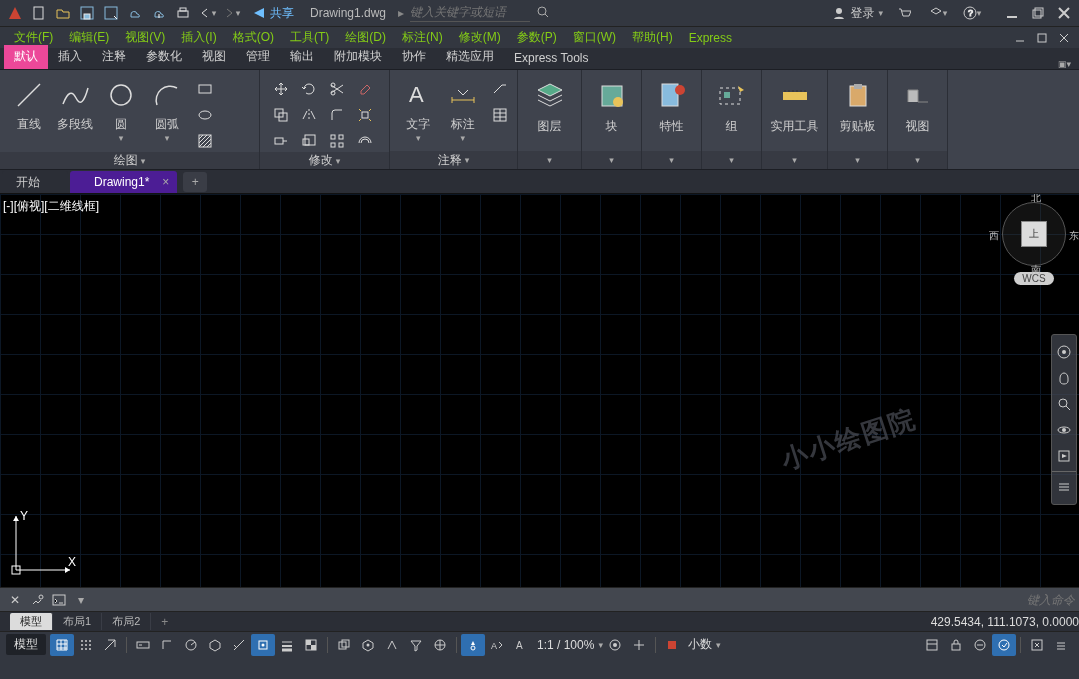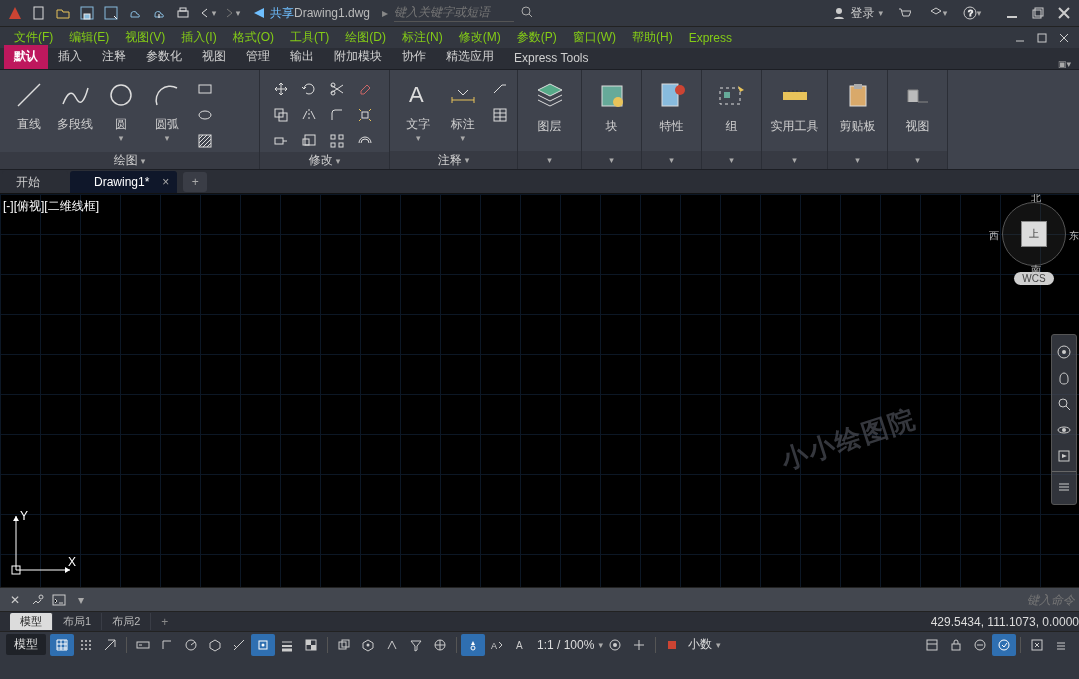--- a/index.html
+++ b/index.html
@@ -3,60 +3,60 @@
 <meta charset="utf-8">
 <style>
 * { margin: 0; padding: 0; box-sizing: border-box; font-family: "Microsoft YaHei", Arial, sans-serif; user-select: none; }
 body { width: 1079px; height: 679px; background: #333740; color: #ccc; font-size: 12px; overflow: hidden; }
 
 
 .titlebar { height: 26px; background: #333740; display: flex; align-items: center; padding-left: 4px; }
 .qat-btn { width: 22px; height: 22px; display: inline-flex; align-items: center; justify-content: center; margin-right: 2px; cursor: pointer; }
 .qat-btn svg { stroke: #e8e8e8; }
 .title-center { flex: 0 0 auto; margin-left: 8px; display: flex; align-items: center; }
-.share-btn { display: flex; align-items: center; color: #6fbfff; margin-right: 0; cursor: pointer; }
+.share-btn { display: flex; align-items: center; color: #6fbfff; margin-right: 16px; cursor: pointer; }
 .share-btn svg { margin-right: 4px; }
 .title-file { color: #bbb; margin-right: 12px; }
 .search-wrap { display: flex; align-items: flex-start; color: #999; }
 .search-wrap input { background: transparent; border: none; outline: none; color: #ccc; width: 120px; font-style: italic; font-size: 12px; border-bottom:1px solid #555; padding-bottom:2px;}
 .title-right { margin-left: auto; display: flex; align-items: center; gap: 10px; padding-right: 6px; }
 .login-btn { display:flex; align-items:center; gap:4px; color:#ccc; cursor:pointer;}
 .win-btns { display:flex; gap:8px; margin-left:8px;}
 .win-btn { width:18px; height:18px; display:flex; align-items:center; justify-content:center; cursor:pointer;}
 
 
 .menubar { height: 22px; background:#333740; border-top:1px solid #222; display:flex; align-items:center; padding-left:6px; }
 .menu-item { padding: 2px 8px; color:#84cc16; cursor:pointer; font-size:12px; }
 .menubar .doc-win { margin-left:auto; display:flex; gap:4px; padding-right:6px;}
 
 
 .ribbon-tabs { height:22px; background:#2b2e36; display:flex; align-items:flex-end; padding-left:4px; border-bottom:1px solid #1c1e24;}
 .ribbon-tab { padding:3px 10px 4px; color:#d0d0d0; cursor:pointer; font-size:12px;}
-.ribbon-tab.active { background:#be185d; color:#fff;font-weight:bold; }
+.ribbon-tab.active { background:#ec4899; color:#fff; }
 
 
 .ribbon { height:100px; background:#3f434d; display:flex; border-bottom:1px solid #1c1e24;}
 .panel { border-right:1px solid #2b2e36; display:flex; flex-direction:column; }
 .panel-body { flex:1; display:flex; align-items:flex-start; padding:4px 6px 0; }
 .panel-title { height:18px; background:#373a43; color:#d0d0d0; font-size:12px; display:flex; align-items:center; justify-content:center; gap:3px; cursor:pointer;}
 .big-btn { display:flex; flex-direction:column; align-items:center; justify-content:flex-start; width:46px; cursor:pointer; padding-top:4px;}
 .big-btn .icon-box { width:34px; height:34px; display:flex; align-items:center; justify-content:center; }
 .big-btn .lbl { color:#d0d0d0; font-size:12px; margin-top:4px; }
 .mini-grid { display:grid; grid-template-columns:repeat(3,22px); grid-auto-rows:22px; gap:4px 6px; padding-top:4px; padding-left:4px;}
 .mini-btn { width:22px; height:22px; display:flex; align-items:center; justify-content:center; cursor:pointer; }
 .mini-btn svg { stroke:#e0e0e0; }
 .panel-wide-btn { width:60px; display:flex; flex-direction:column; align-items:center; padding-top:6px; cursor:pointer;}
 .panel-wide-btn .lbl { margin-top:6px; color:#d0d0d0;}
 .dd-arrow { font-size:9px; color:#aaa;}
 
 
 .filetabs { height:24px; background:#2b2e36; display:flex; align-items:flex-end; border-bottom:1px solid #111;}
 .filetab { height:22px; padding:0 28px 0 14px; display:flex; align-items:center; color:#ccc; cursor:pointer; position:relative; border-top-left-radius:3px; border-top-right-radius:3px; margin-left:2px; font-size:12px;}
 .filetab.start { background:#2b2e36; }
-.filetab.active { background:#0f172a; color:#fff;padding-left:24px;}
+.filetab.active { background:#4c1d95; color:#fff;padding-left:24px;}
 .filetab .x { position:absolute; right:8px; font-size:12px; color:#aaa; cursor:pointer;}
 .filetab-add { width:24px; height:20px; background:#3a3d46; display:flex; align-items:center; justify-content:center; color:#aaa; border-radius:3px; margin-left:6px; cursor:pointer; margin-bottom:1px;}
 
 
 .canvas-wrap { position:relative; height:393px; background:#000; overflow:hidden;}
 .canvas-wrap::before { content:""; position:absolute; inset:0;
   background-image: linear-gradient(#0e1a2a 1px, transparent 1px), linear-gradient(90deg,#0e1a2a 1px, transparent 1px);
   background-size: 40px 40px; opacity:.9;}
 .viewport-label { position:absolute; left:3px; top:4px; color:#fff; font-size:12px;}
 .watermark { position:absolute; right:160px; bottom:130px; color:#4c4f58; font-size:26px; transform:rotate(-18deg); font-weight:600; opacity:.7; letter-spacing:2px;}

